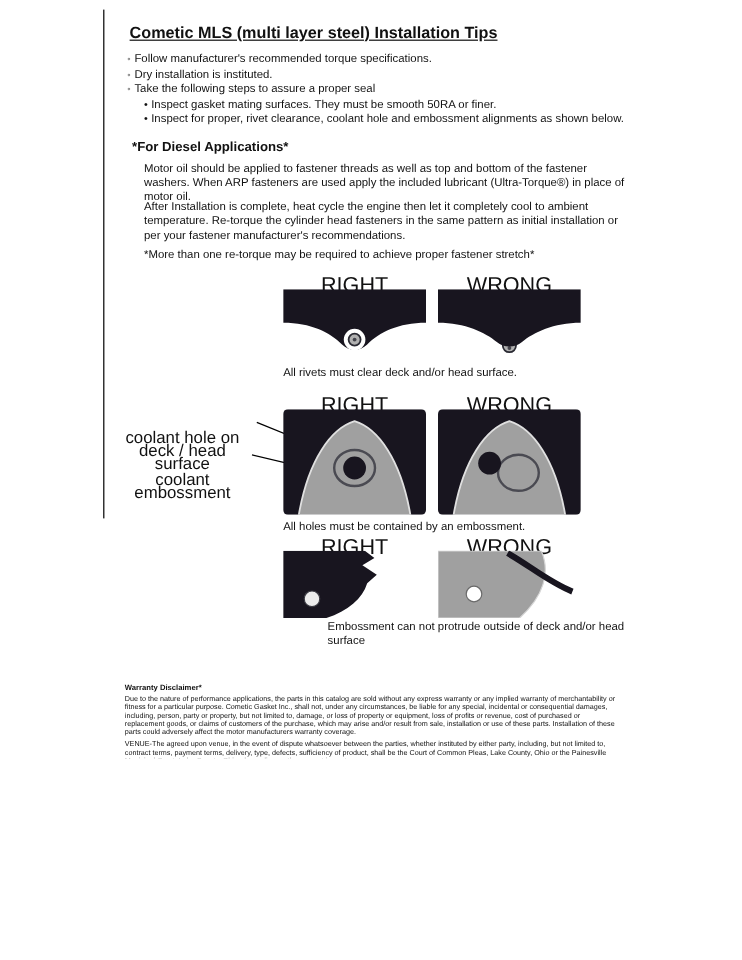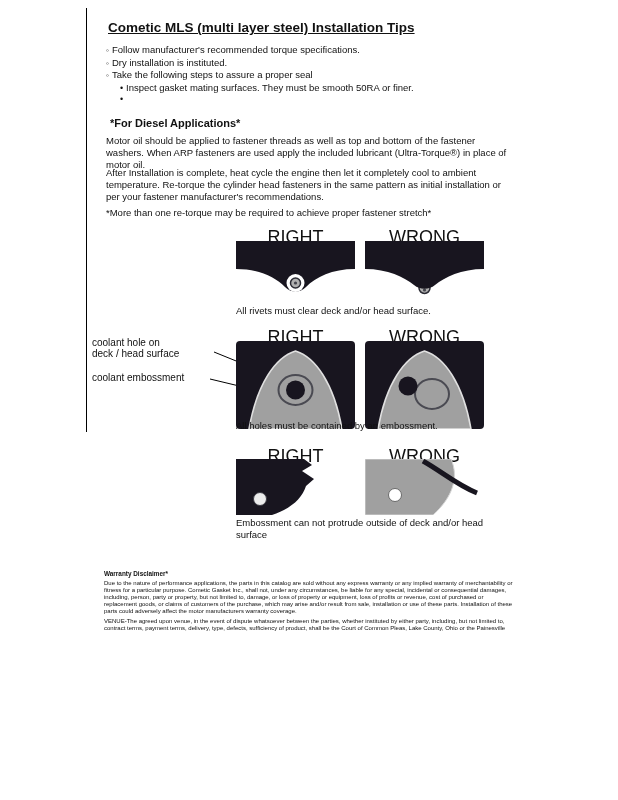--- a/index.html
+++ b/index.html
@@ -21,43 +21,43 @@
     font-size: 13.5px; font-weight: bold; text-decoration: underline;
     margin: 0; white-space: nowrap;
   }
   .tips { position: absolute; left: 103px; top: 44px; font-size: 9.5px; }
   .tip-line { display: flex; align-items: baseline; height: 12.6px; white-space: nowrap; }
   .tip-line.sub { padding-left: 14px; }
   .marker { width: 9px; display: inline-block; text-align: center; flex: 0 0 9px; font-size: 8px; }
   .tip-line.sub .marker { font-size: 9px; }
 
   .diesel-heading { position: absolute; left: 110px; top: 117px; font-size: 11px; font-weight: bold; margin: 0; }
-  .body-para { position: absolute; left: 106px; width: 404px; font-size: 9.5px; line-height: 12px; margin: 0; }
+  .body-para { position: absolute; left: 120px; width: 404px; font-size: 9.5px; line-height: 12px; margin: 0; }
   .para1 { top: 135px; }
   .para2 { top: 167px; }
   .note  { top: 207px; white-space: nowrap; }
 
   .dlabel { position: absolute; width: 119px; text-align: center; font-size: 18px; }
   .col-right { left: 236px; }
   .col-wrong { left: 365px; }
   .row1-label { top: 227px; }
   .row2-label { top: 327px; }
   .row3-label { top: 446px; }
 
   .dimg { position: absolute; width: 119px; display: block; }
   .row1-img { top: 241px; height: 57px; }
   .row2-img { top: 341px; height: 88px; }
   .row3-img { top: 459px; height: 56px; }
 
   .caption { position: absolute; left: 236px; font-size: 9.5px; line-height: 11.5px; }
   .caption1 { top: 305px; white-space: nowrap; }
-  .caption2 { top: 420px; white-space: nowrap; }
-  .caption3 { top: 517px; width: 256px; }
+  .caption2 { top: 434px; white-space: nowrap; }
+  .caption3 { top: 517px; width: 256px; margin-left: 37px; }
 
-  .callout { position: absolute; left: 92px; width: 120px; text-align: left; font-size: 10px; line-height: 11px; }
+  .callout { position: absolute; left: 92px; width: 120px; text-align: center; font-size: 14px; line-height: 11px; margin-top: 22px; }
   .callout1 { top: 337px; }
   .callout2 { top: 372px; }
   .callout-lines { position: absolute; left: 140px; top: 345px; width: 150px; height: 55px; }
 
   .d-dark { fill: var(--diagram-dark, #18151f); }
   .d-gray { fill: var(--diagram-gray, #a0a0a0); }
   .s-dark { stroke: var(--diagram-dark, #18151f); fill: none; }
 
   .warranty { position: absolute; left: 104px; top: 570px; width: 410px; }
   .warranty h2 { font-size: 6.4px; margin: 0 0 3px 0; }
@@ -86,20 +86,21 @@
     <div class="tip-line">
       <span class="marker">◦</span>
       <span>Take the following steps to assure a proper seal</span>
     </div>
     <div class="tip-line sub">
       <span class="marker">•</span>
       <span>Inspect gasket mating surfaces.  They must be smooth 50RA or finer.</span>
     </div>
     <div class="tip-line sub">
       <span class="marker">•</span>
+      <span>Inspect for proper, rivet clearance, coolant hole and embossment alignments as shown below.</span>
     </div>
   </div>
 
   <h2 class="diesel-heading">*For Diesel Applications*</h2>
   <p class="body-para para1">Motor oil should be applied to fastener threads as well as top and bottom of the fastener washers. When ARP fasteners are used apply the included lubricant (Ultra-Torque®) in place of motor oil.</p>
   <p class="body-para para2">After Installation is complete, heat cycle the engine then let it completely cool to ambient temperature. Re-torque the cylinder head fasteners in the same pattern as initial installation or per your fastener manufacturer's recommendations.</p>
   <p class="body-para note">*More than one re-torque may be required to achieve proper fastener stretch*</p>
 
   <div class="dlabel col-right row1-label">RIGHT</div>
   <div class="dlabel col-wrong row1-label">WRONG</div>

